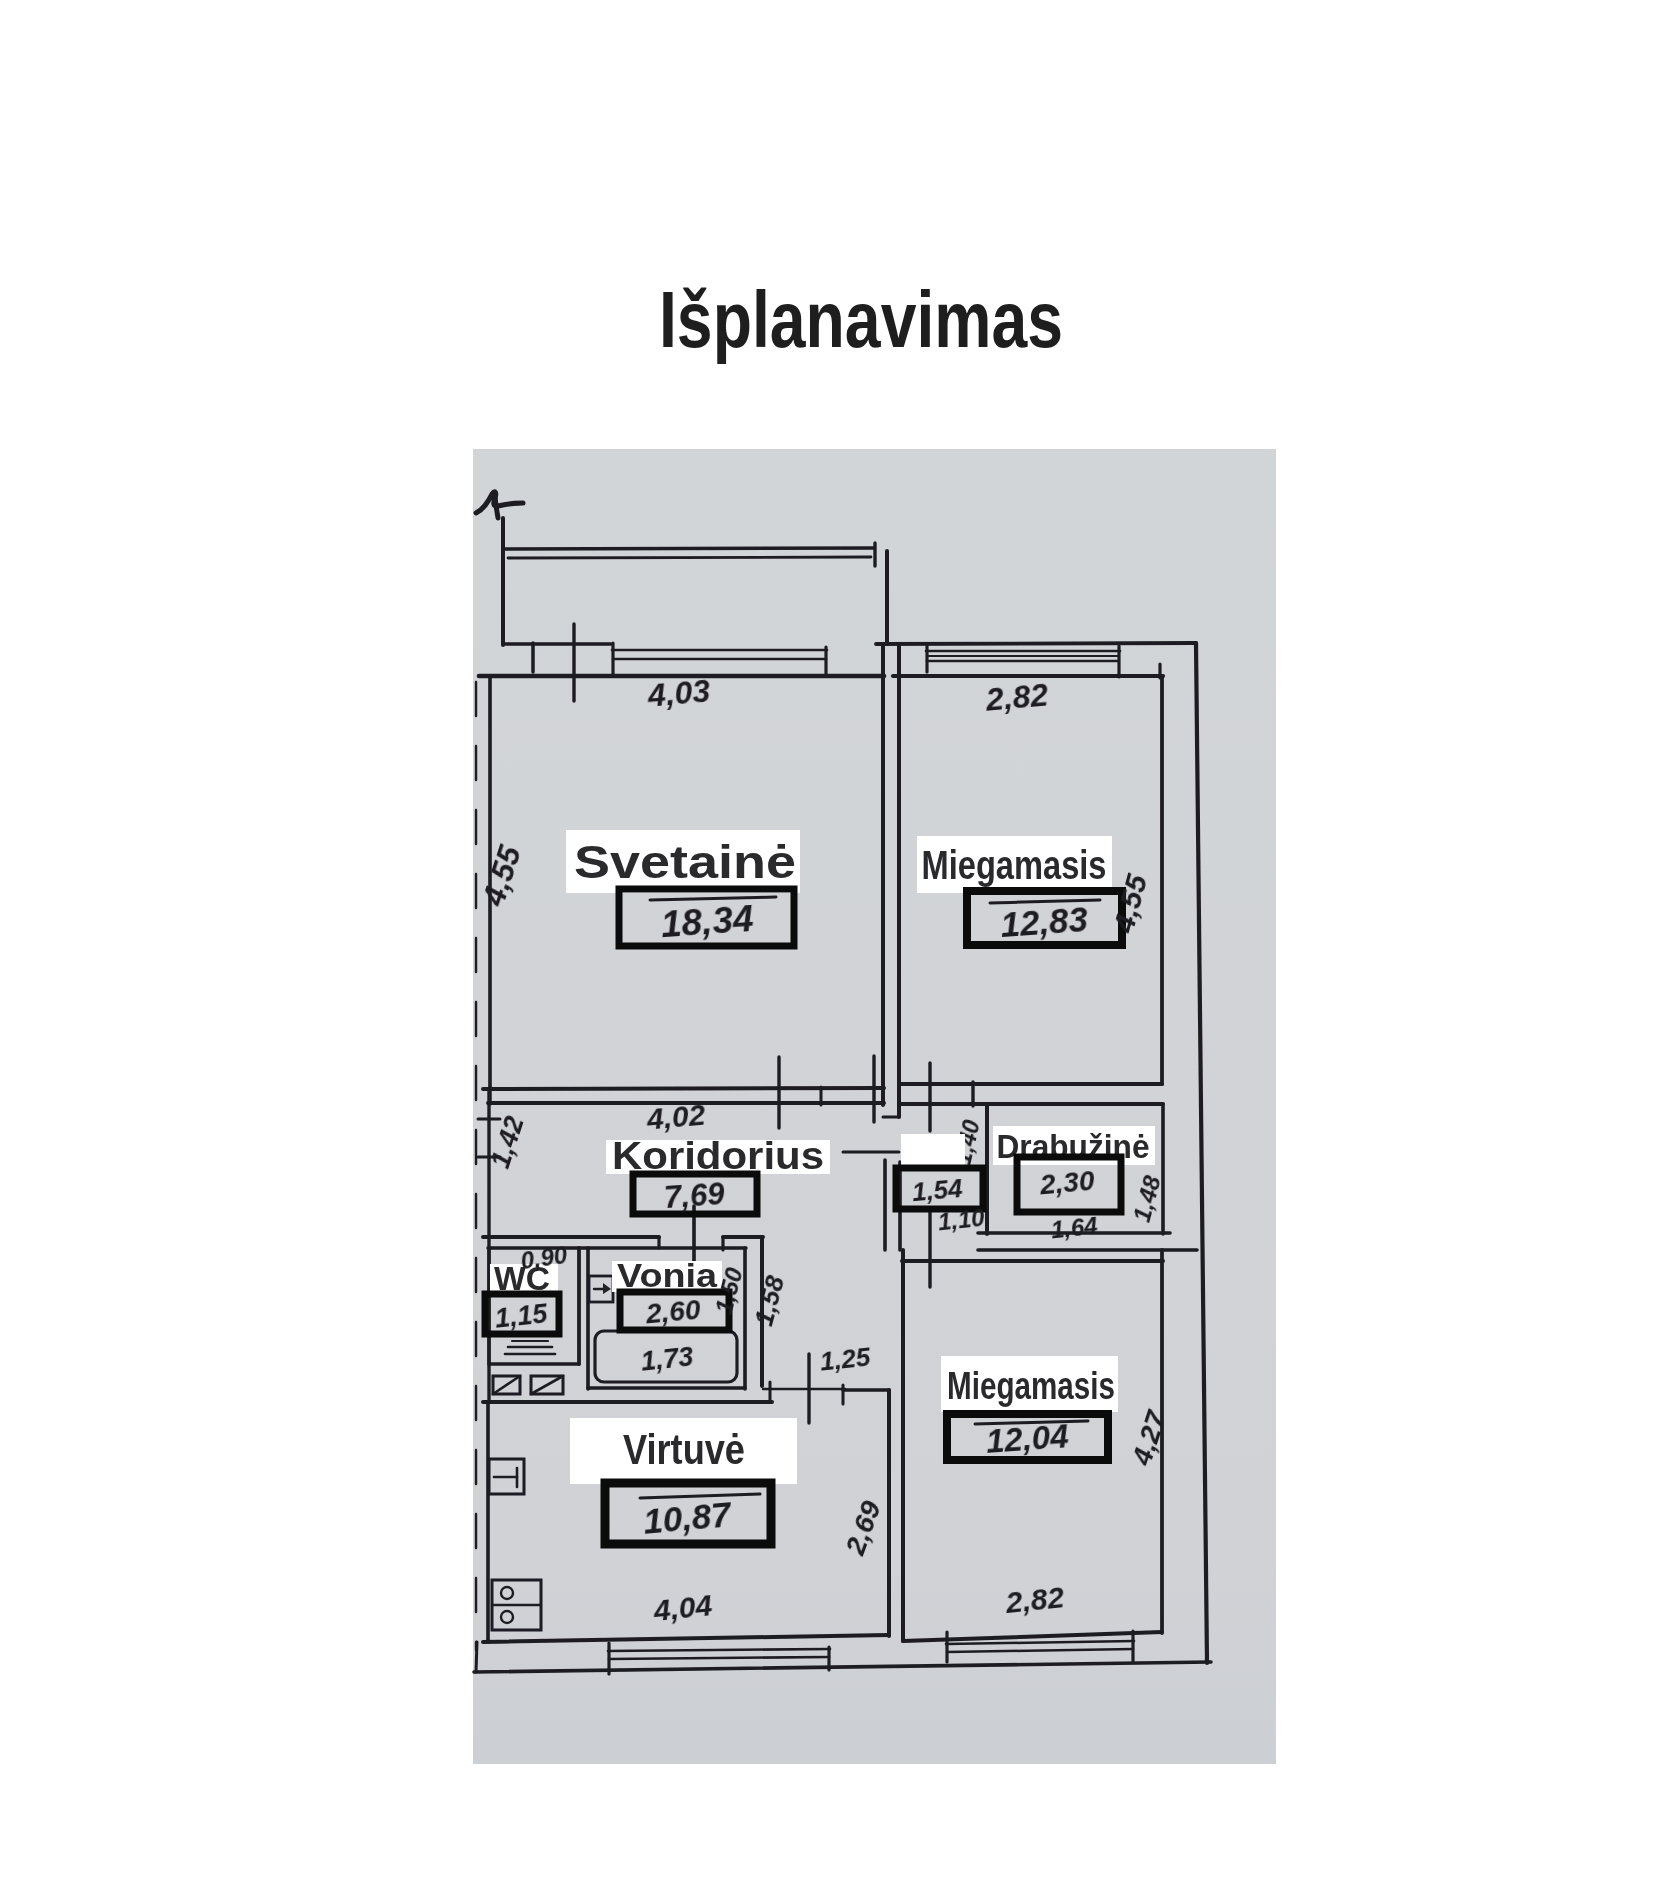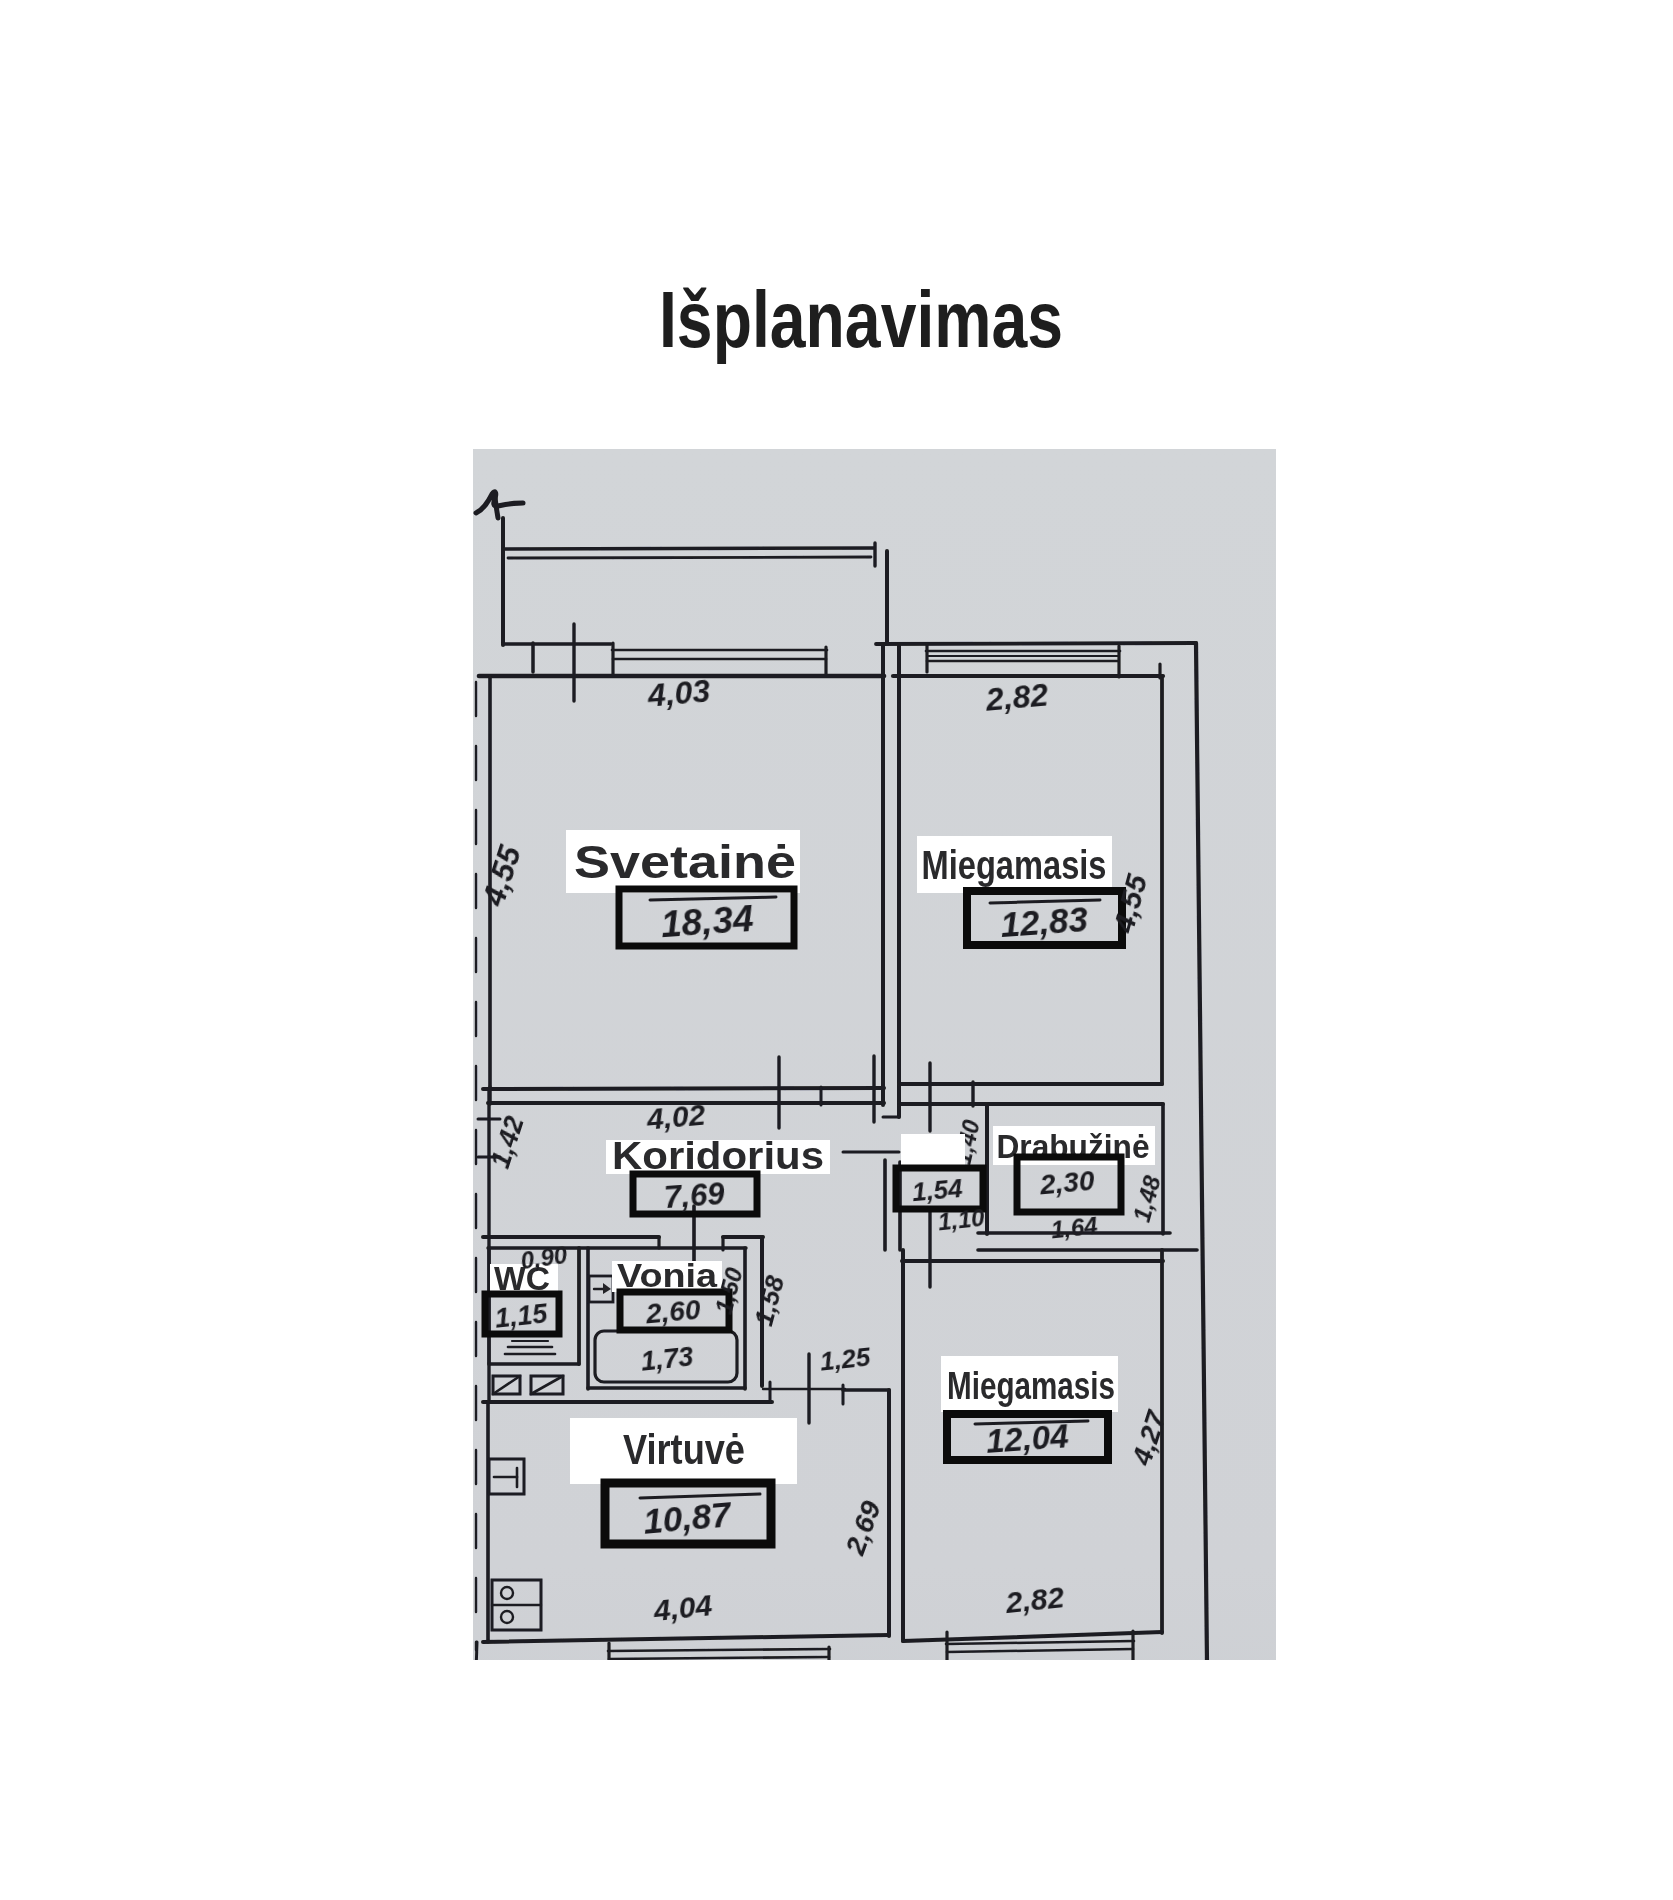--- a/index.html
+++ b/index.html
@@ -1,16 +1,16 @@
 <!DOCTYPE html>
 <html><head>
 <meta charset="utf-8">
 <style>
   html,body{margin:0;padding:0;background:#ffffff;}
-  .page{position:relative;width:1673px;height:1660px;background:#ffffff;overflow:hidden;}
+  .page{position:relative;width:1673px;height:1900px;background:#ffffff;overflow:hidden;}
   text{font-family:"Liberation Sans",sans-serif;}
   .hw{font-family:"Liberation Sans",sans-serif;font-style:italic;font-weight:700;fill:#1d1d20;}
   .lbl{font-family:"Liberation Sans",sans-serif;font-weight:700;fill:#2a2a2c;}
   .w{stroke:#1d1d21;fill:none;stroke-linecap:round;filter:url(#soft);}
   .hw{filter:url(#soft);}
 </style>
 </head>
 <body>
 <div class="page">
 <svg width="1673" height="1900" viewBox="0 0 1673 1900" xmlns="http://www.w3.org/2000/svg">

